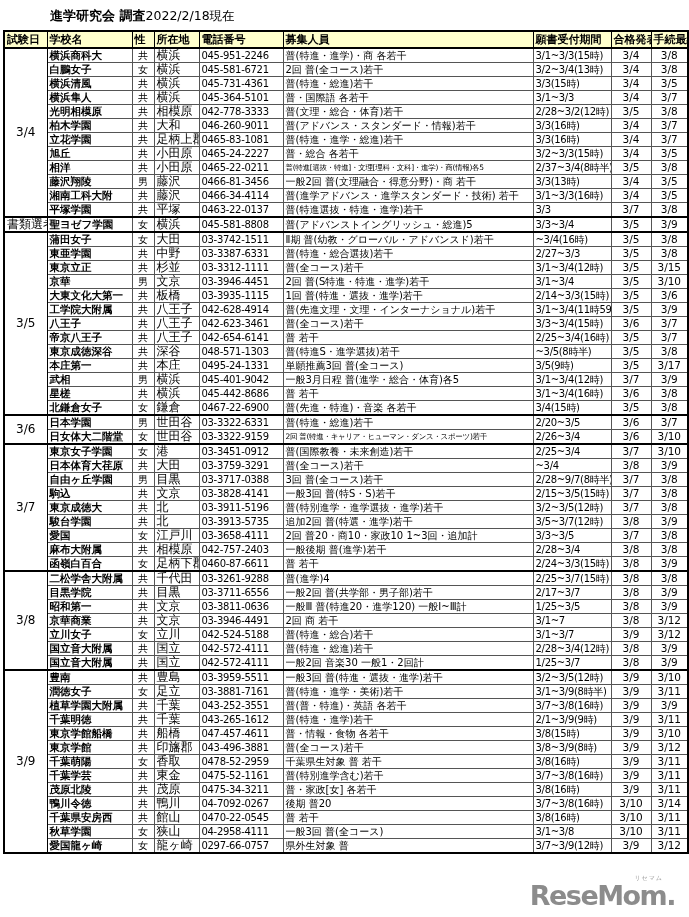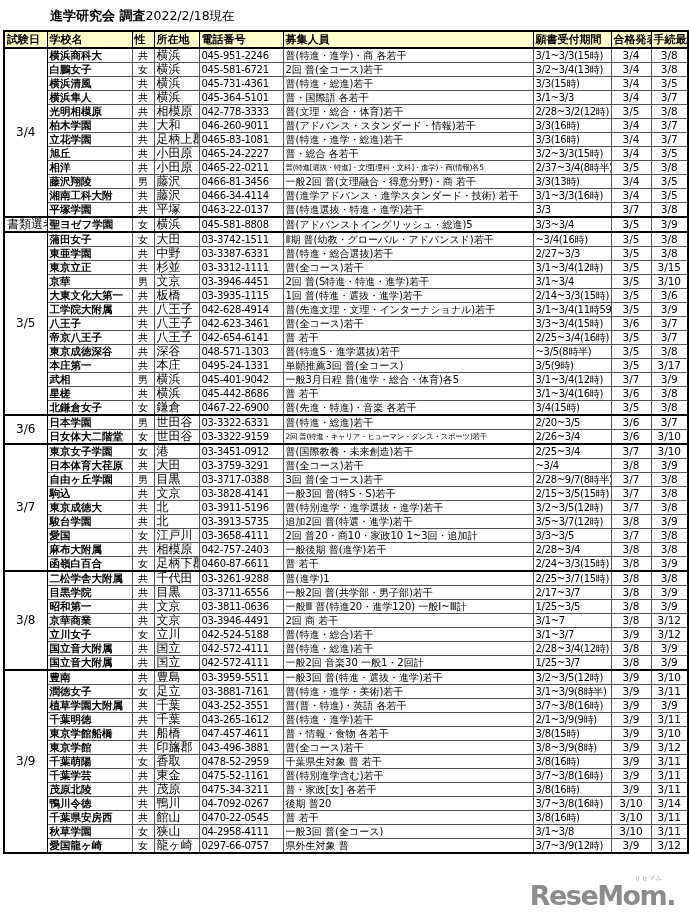--- a/index.html
+++ b/index.html
@@ -446,21 +446,21 @@
     <td class="c-period">2/24~3/3(15時)</td>
     <td class="c-announce">3/8</td>
     <td class="c-deadline">3/9</td>
   </tr>
       <tr class="group-start">
     <td class="date-cell" rowspan="7">3/8</td>
         <td class="c-school">二松学舎大附属</td>
     <td class="c-gender">共</td>
     <td class="c-loc">千代田</td>
     <td class="c-phone">03-3261-9288</td>
-    <td class="c-recruit">普(進学)1</td>
+    <td class="c-recruit">普(進学)4</td>
     <td class="c-period">2/25~3/7(15時)</td>
     <td class="c-announce">3/8</td>
     <td class="c-deadline">3/8</td>
   </tr>
       <tr>
     <td class="c-school">目黒学院</td>
     <td class="c-gender">共</td>
     <td class="c-loc">目黒</td>
     <td class="c-phone">03-3711-6556</td>
     <td class="c-recruit">一般2回  普(共学部・男子部)若干</td>

